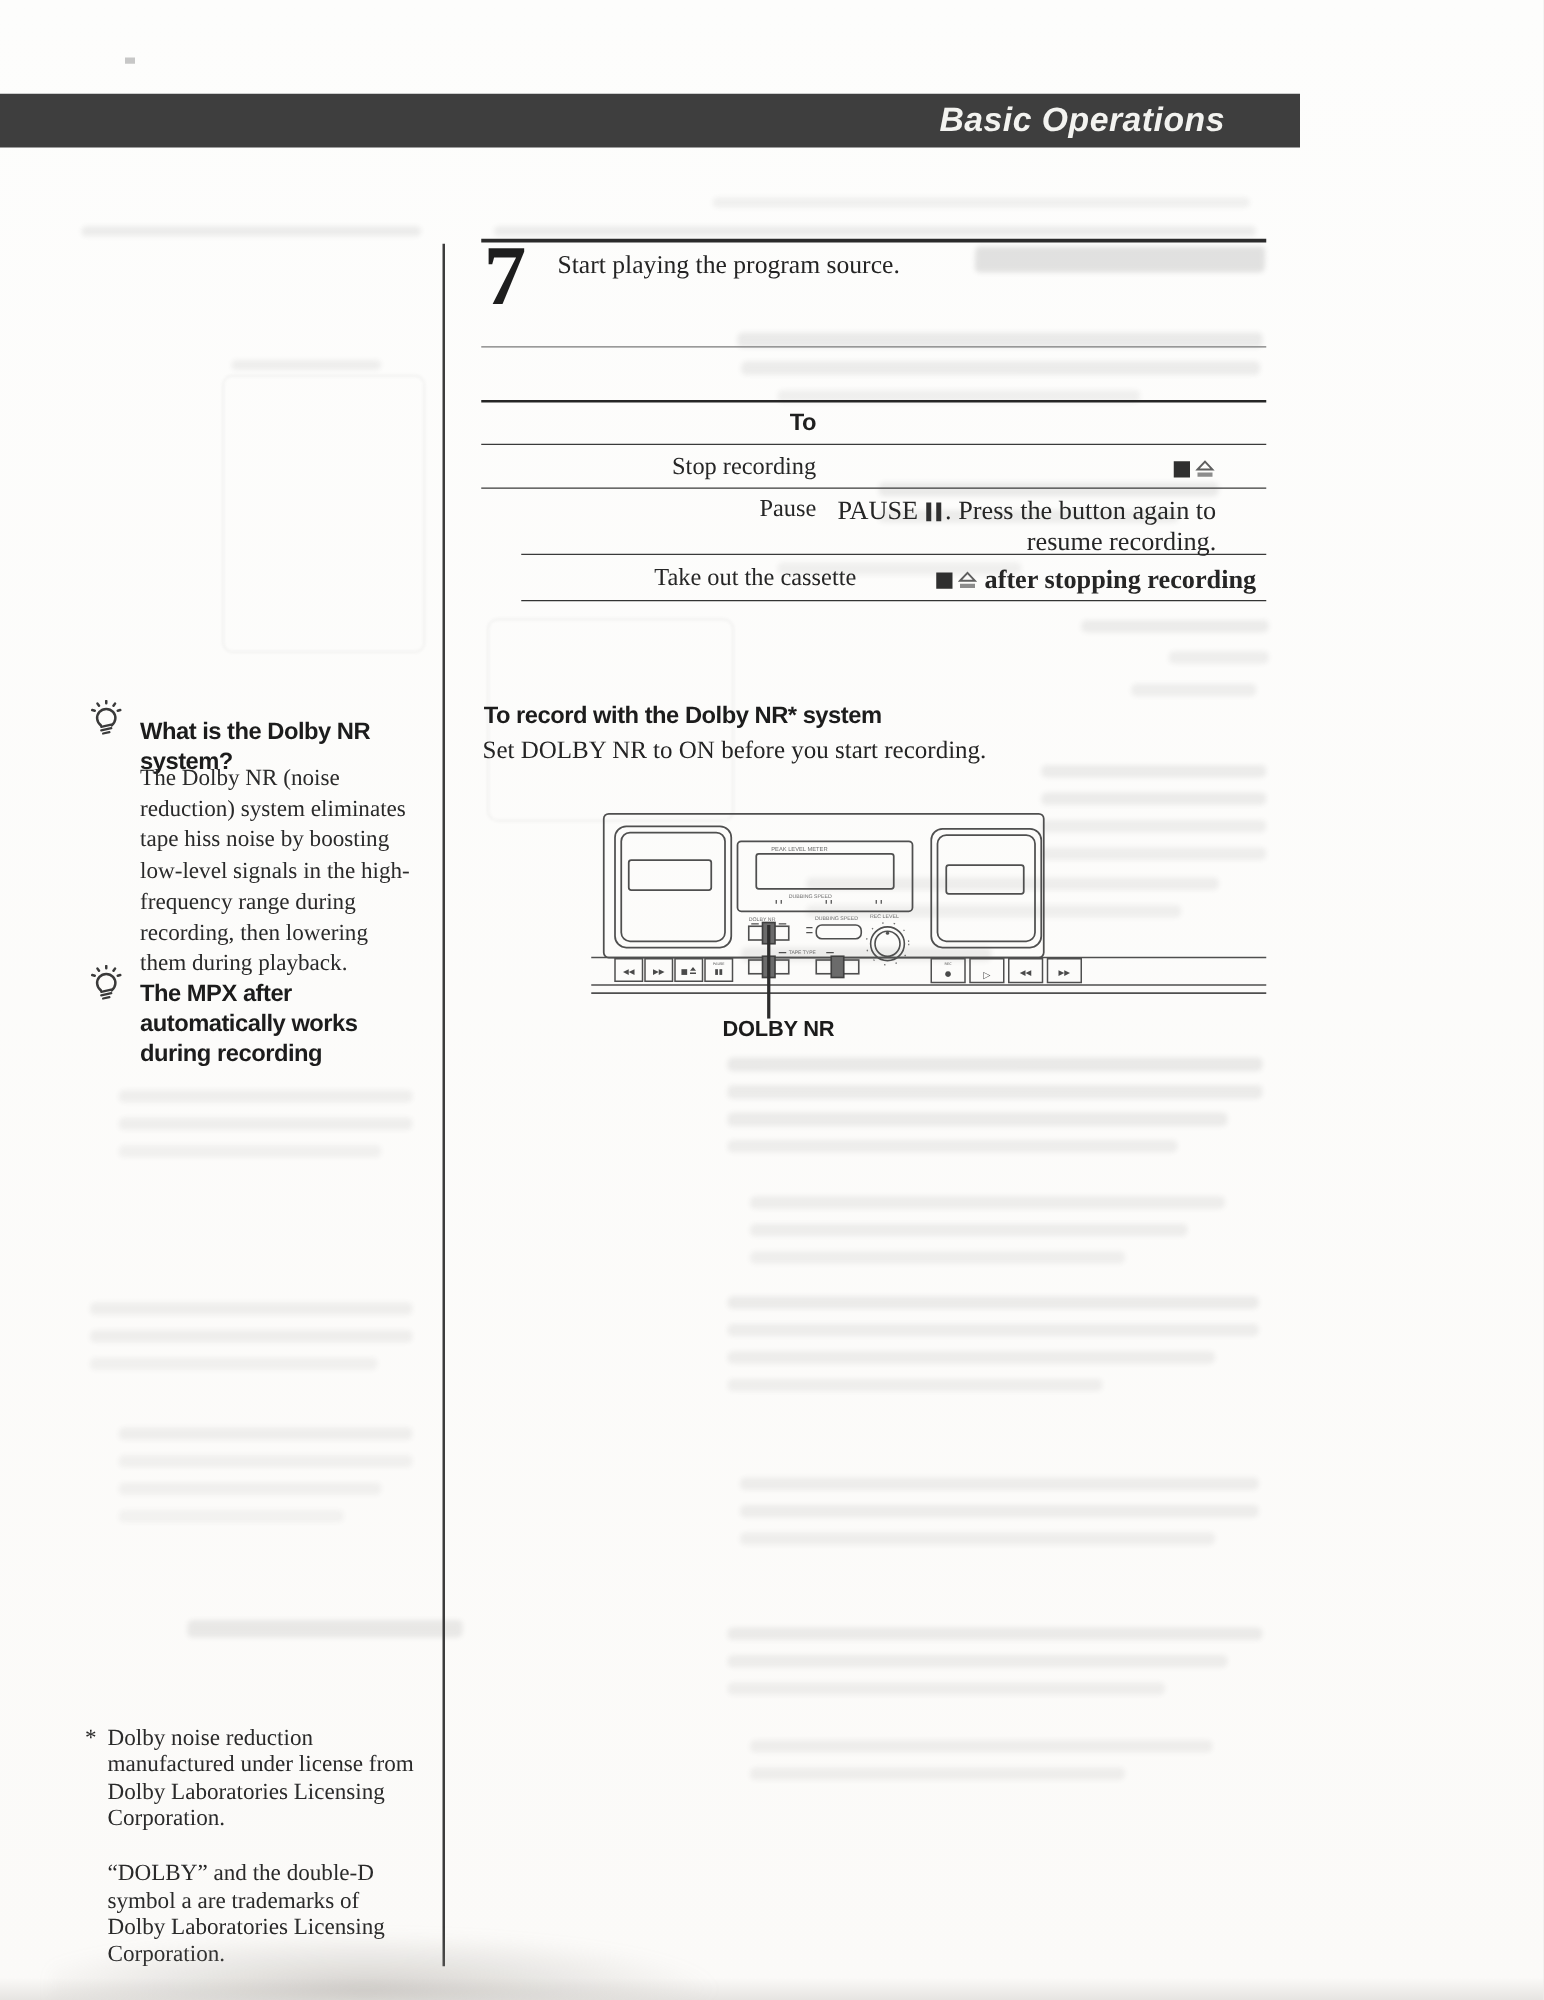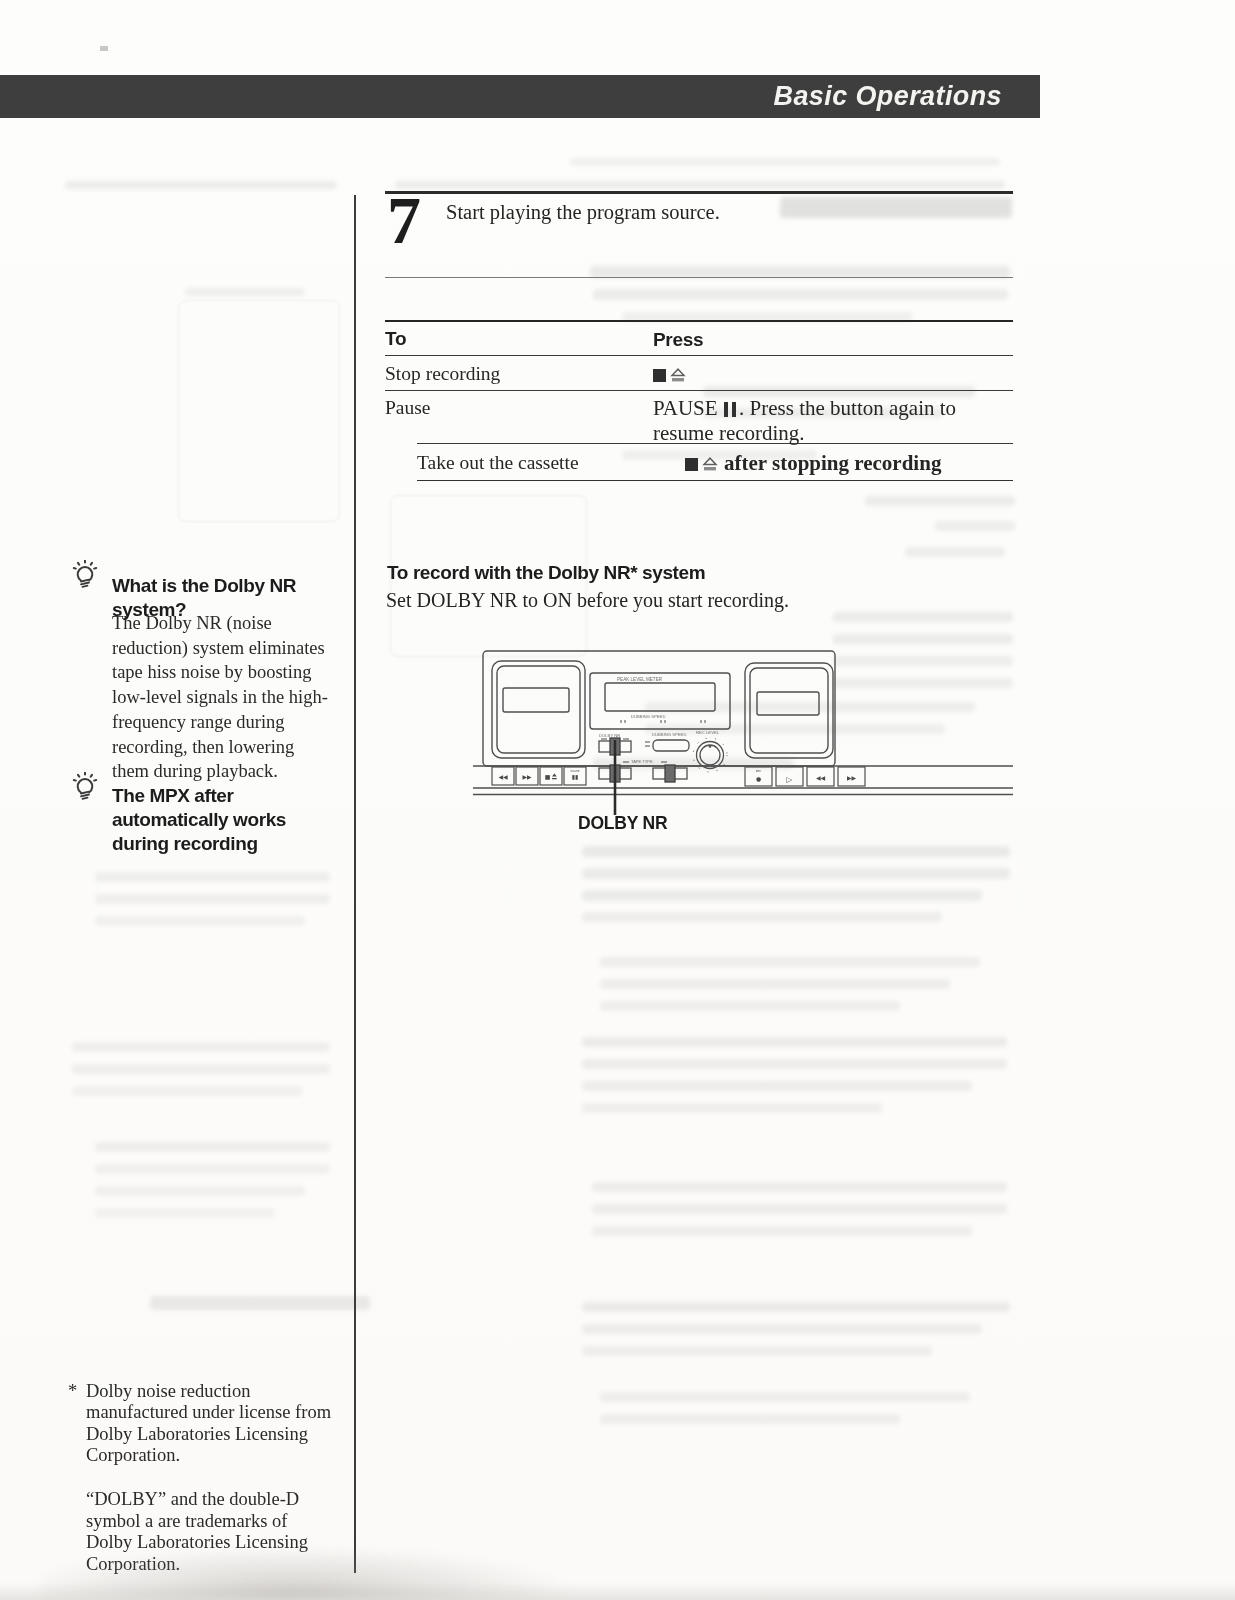--- a/index.html
+++ b/index.html
@@ -1,33 +1,33 @@
 <!DOCTYPE html>
 <html><head>
 <meta charset="utf-8">
 <style>
   html,body{margin:0;padding:0;background:#e8e8e6;}
   .page{position:relative;width:1235px;height:1600px;margin:0 auto;overflow:hidden;
         background:linear-gradient(#fdfdfc,#fbfaf8);
         font-family:"Liberation Serif",serif;color:#262626;}
   
   .header-band{position:absolute;left:0;top:75px;width:1040px;height:43px;background:#3e3e3e;
-               display:flex;align-items:center;justify-content:flex-end;padding-right:38px;box-sizing:border-box;}
+               display:flex;align-items:center;justify-content:flex-end;padding-right:60px;box-sizing:border-box;}
   .header-band span{font-family:"Liberation Sans",sans-serif;font-style:italic;font-weight:bold;
                     font-size:27px;color:#f3f3f0;letter-spacing:.4px;}
   
   .v-divider{position:absolute;left:354px;top:195px;width:2px;height:1378px;background:#3c3c3c;}
   
   .step-top-rule{position:absolute;left:385px;top:191px;width:628px;height:3px;background:#2b2b2b;}
   .step-bottom-rule{position:absolute;left:385px;top:277px;width:628px;height:1px;background:#7a7a7a;}
   .step-number{position:absolute;left:387px;top:186px;font-size:68px;font-weight:bold;line-height:1;color:#1e1e1e;}
   .step-text{position:absolute;left:446px;top:201px;font-size:20.5px;color:#242424;}
   
   .op-table{position:absolute;left:385px;top:320px;width:628px;}
-  .t-row{display:flex;box-sizing:border-box;border-top:1.6px solid #3a3a3a;}
+  .t-row{display:flex;box-sizing:border-box;border-top:1.6px solid #3a3a3a;text-align:right;}
   .t-row.t-head{border-top:2.4px solid #262626;height:35px;padding-top:6px;}
   .t-row.r1{height:35px;padding-top:7px;}
   .t-row.r2{height:53px;padding-top:6px;}
   .t-row.r3{height:38px;padding-top:8px;border-bottom:1.8px solid #333;margin-left:32px;}
   .col-to{width:268px;flex:none;font-size:19.5px;}
   .col-press{width:320px;flex:none;font-size:21px;line-height:23px;}
   .t-head .col-to,.t-head .col-press{font-family:"Liberation Sans",sans-serif;font-weight:bold;
                                      font-size:19px;letter-spacing:-.3px;color:#1f1f1f;}
   .stop-icon{display:inline-block;width:13px;height:13px;background:#2f2f2f;vertical-align:-1px;margin-right:3px;}
   .eject-icon{vertical-align:-2px;}
@@ -131,21 +131,20 @@
   <div class="v-divider"></div>
 
   <div class="step-top-rule"></div>
   <div class="step-number">7</div>
   <div class="step-text">Start playing the program source.</div>
   <div class="step-bottom-rule"></div>
 
   <div class="op-table">
     <div class="t-row t-head">
       <div class="col-to">To</div>
-      <div class="col-press">Press</div>
     </div>
     <div class="t-row r1">
       <div class="col-to">Stop recording</div>
       <div class="col-press">
         <span class="stop-icon"></span><svg class="eject-icon" width="18" height="16" viewBox="0 0 18 16">
             <path d="M3 8.6 L9 2.2 L15 8.6 Z" fill="none" stroke="#5f5f5f" stroke-width="1.5"></path>
             <rect x="3" y="11" width="12" height="3.4" fill="#8c8c8c"></rect>
           </svg>
       </div>
     </div>

